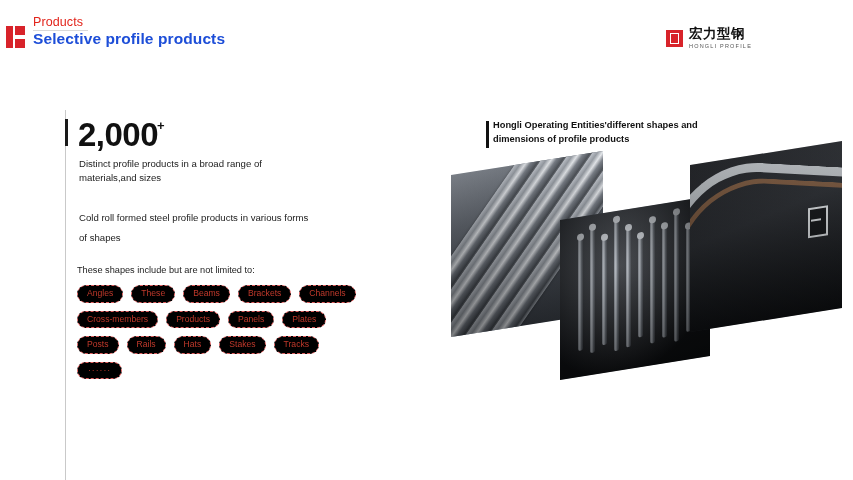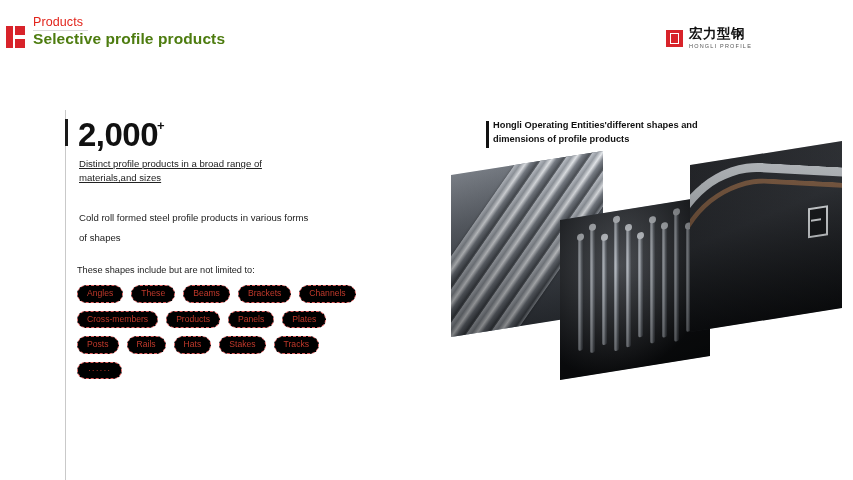--- a/index.html
+++ b/index.html
@@ -64,21 +64,21 @@
     width: 55px;
     height: 1px;
     background: #d9d9d9;
   }
   .page-title {
     position: absolute;
     left: 33px;
     top: 30px;
     font-size: 15.5px;
     font-weight: bold;
-    color: #4d7c0f;
+    color: #1d4ed8;
     letter-spacing: 0.1px;
   }
 
   
   .brand {
     position: absolute;
     right: 18px;
     top: 27px;
     display: flex;
     align-items: center;
@@ -151,21 +151,20 @@
     color: #111111;
   }
   .stat-desc {
     position: absolute;
     left: 79px;
     top: 157px;
     font-size: 9.6px;
     line-height: 14px;
     color: #222222;
     width: 230px;
-    text-decoration: underline;
   }
   .para2 {
     position: absolute;
     left: 79px;
     top: 208px;
     font-size: 9.6px;
     line-height: 20px;
     color: #222222;
     width: 230px;
   }

